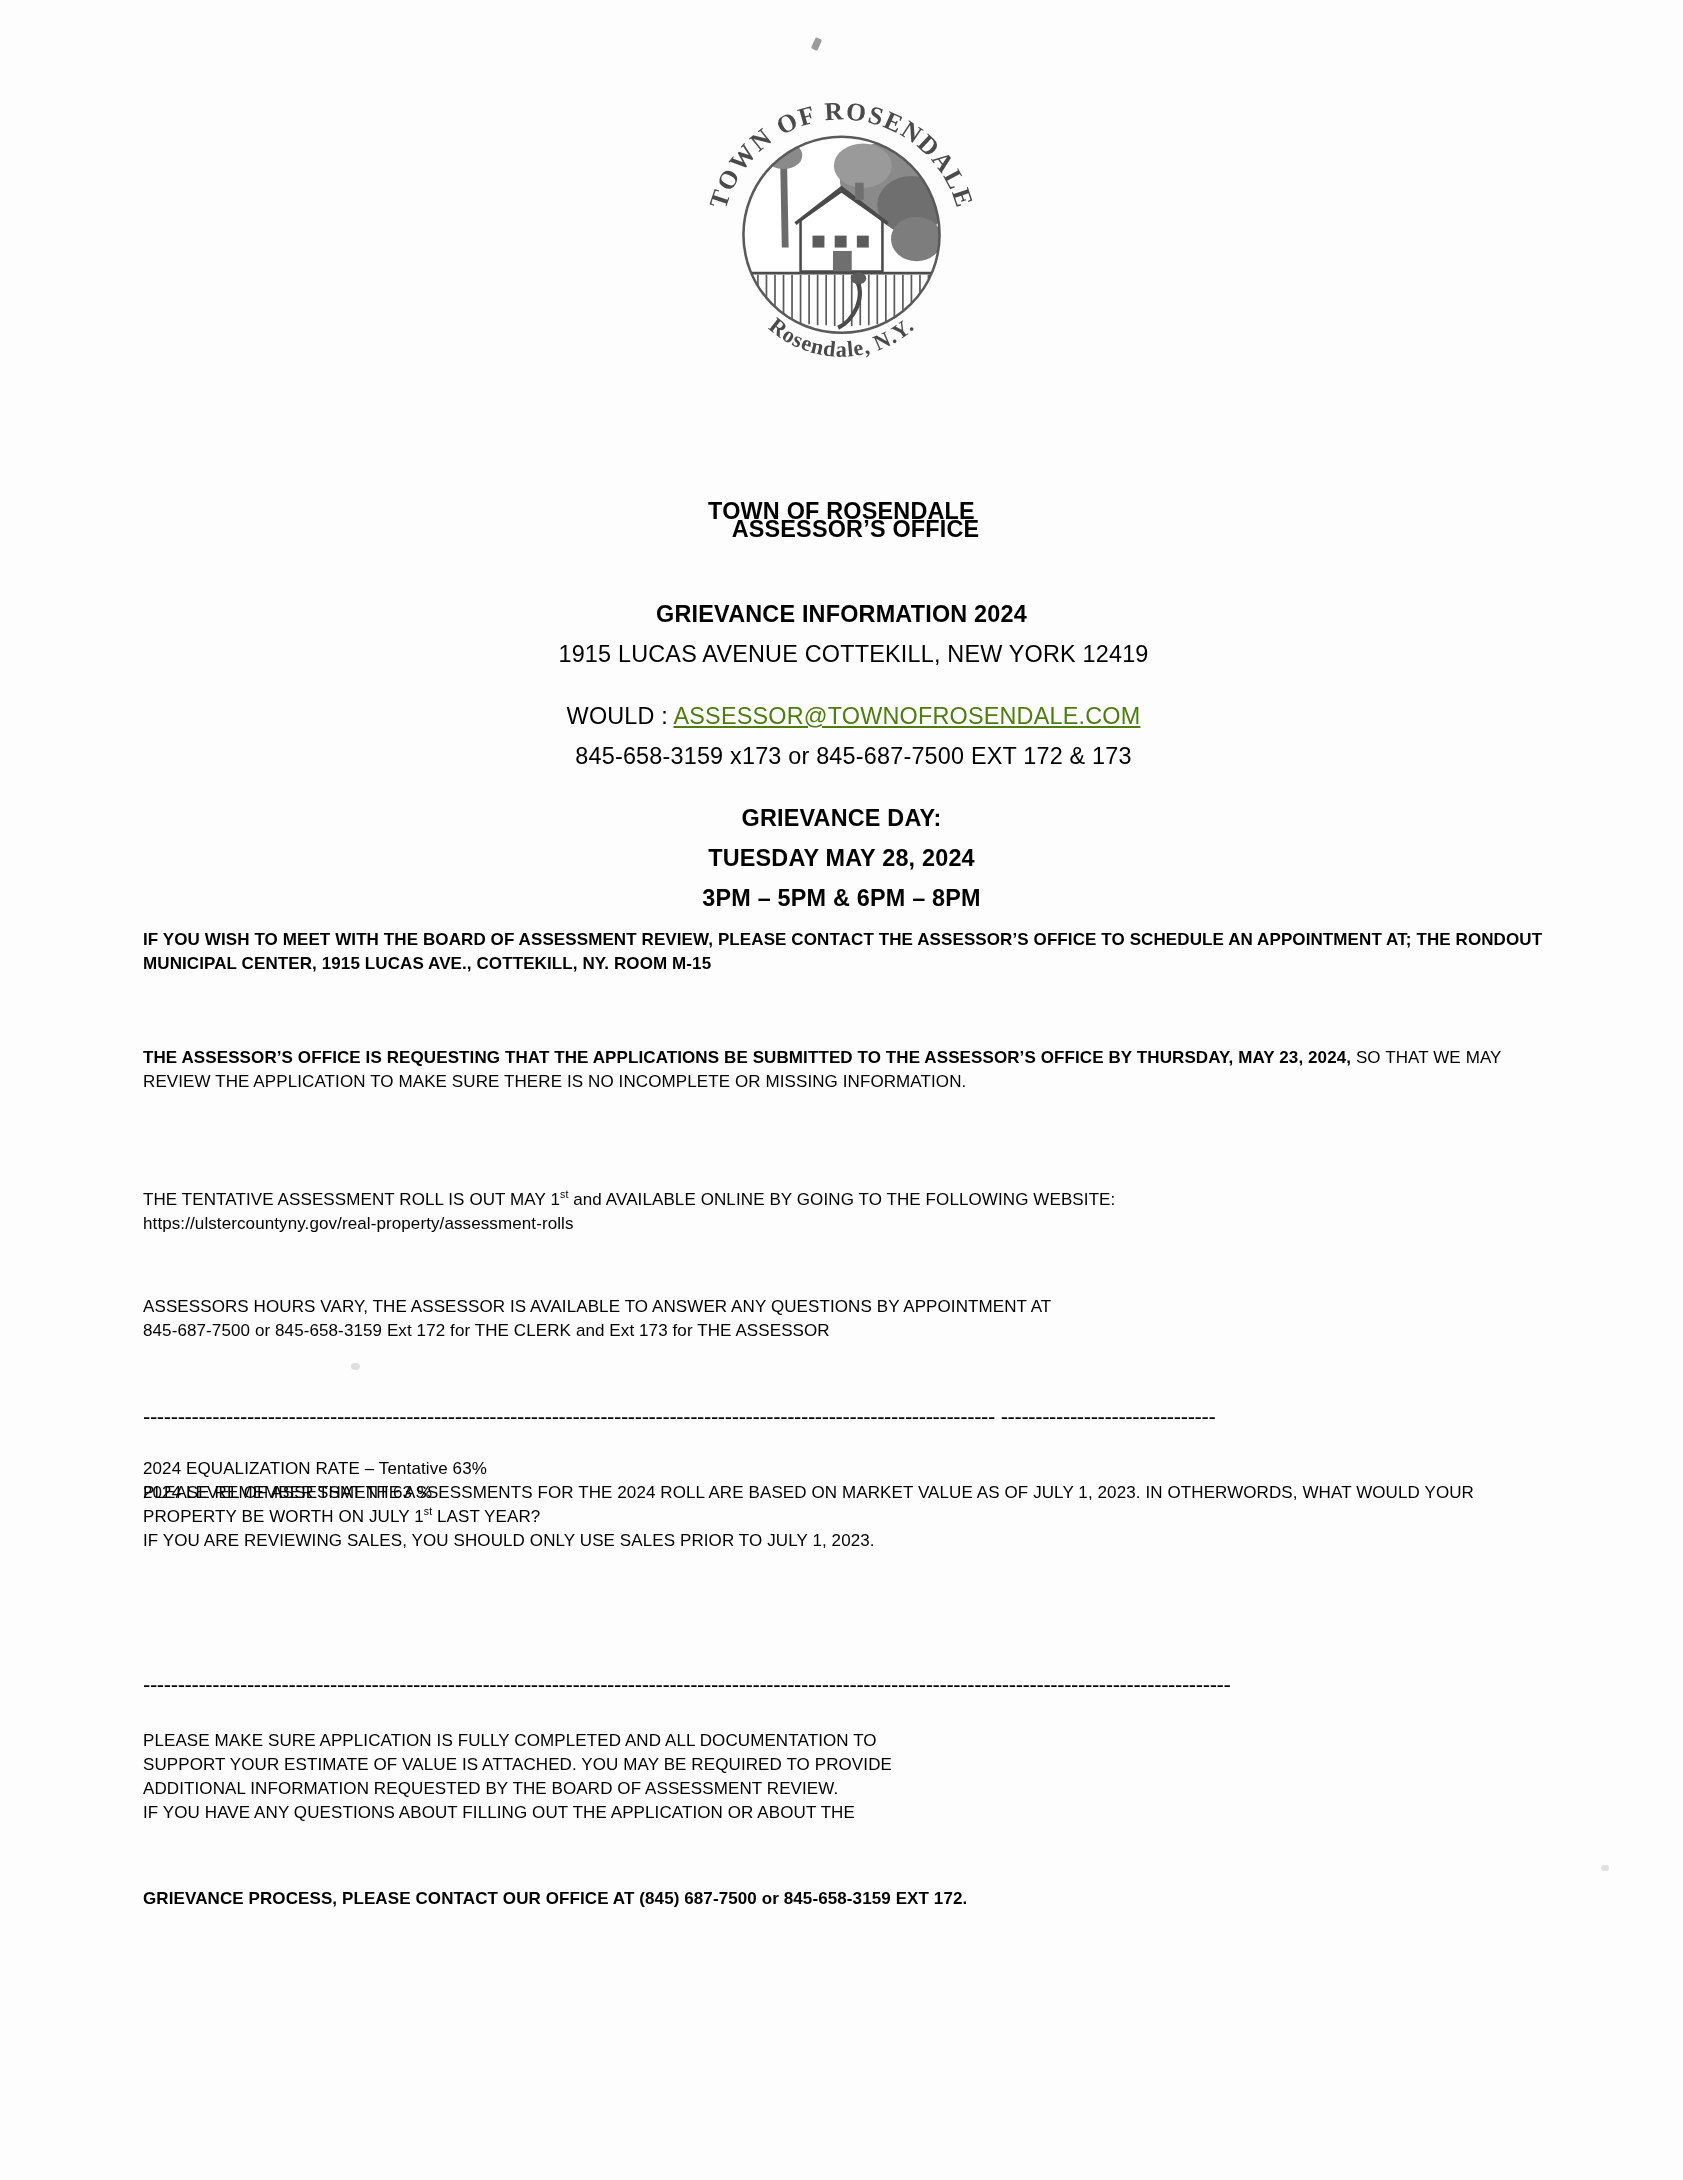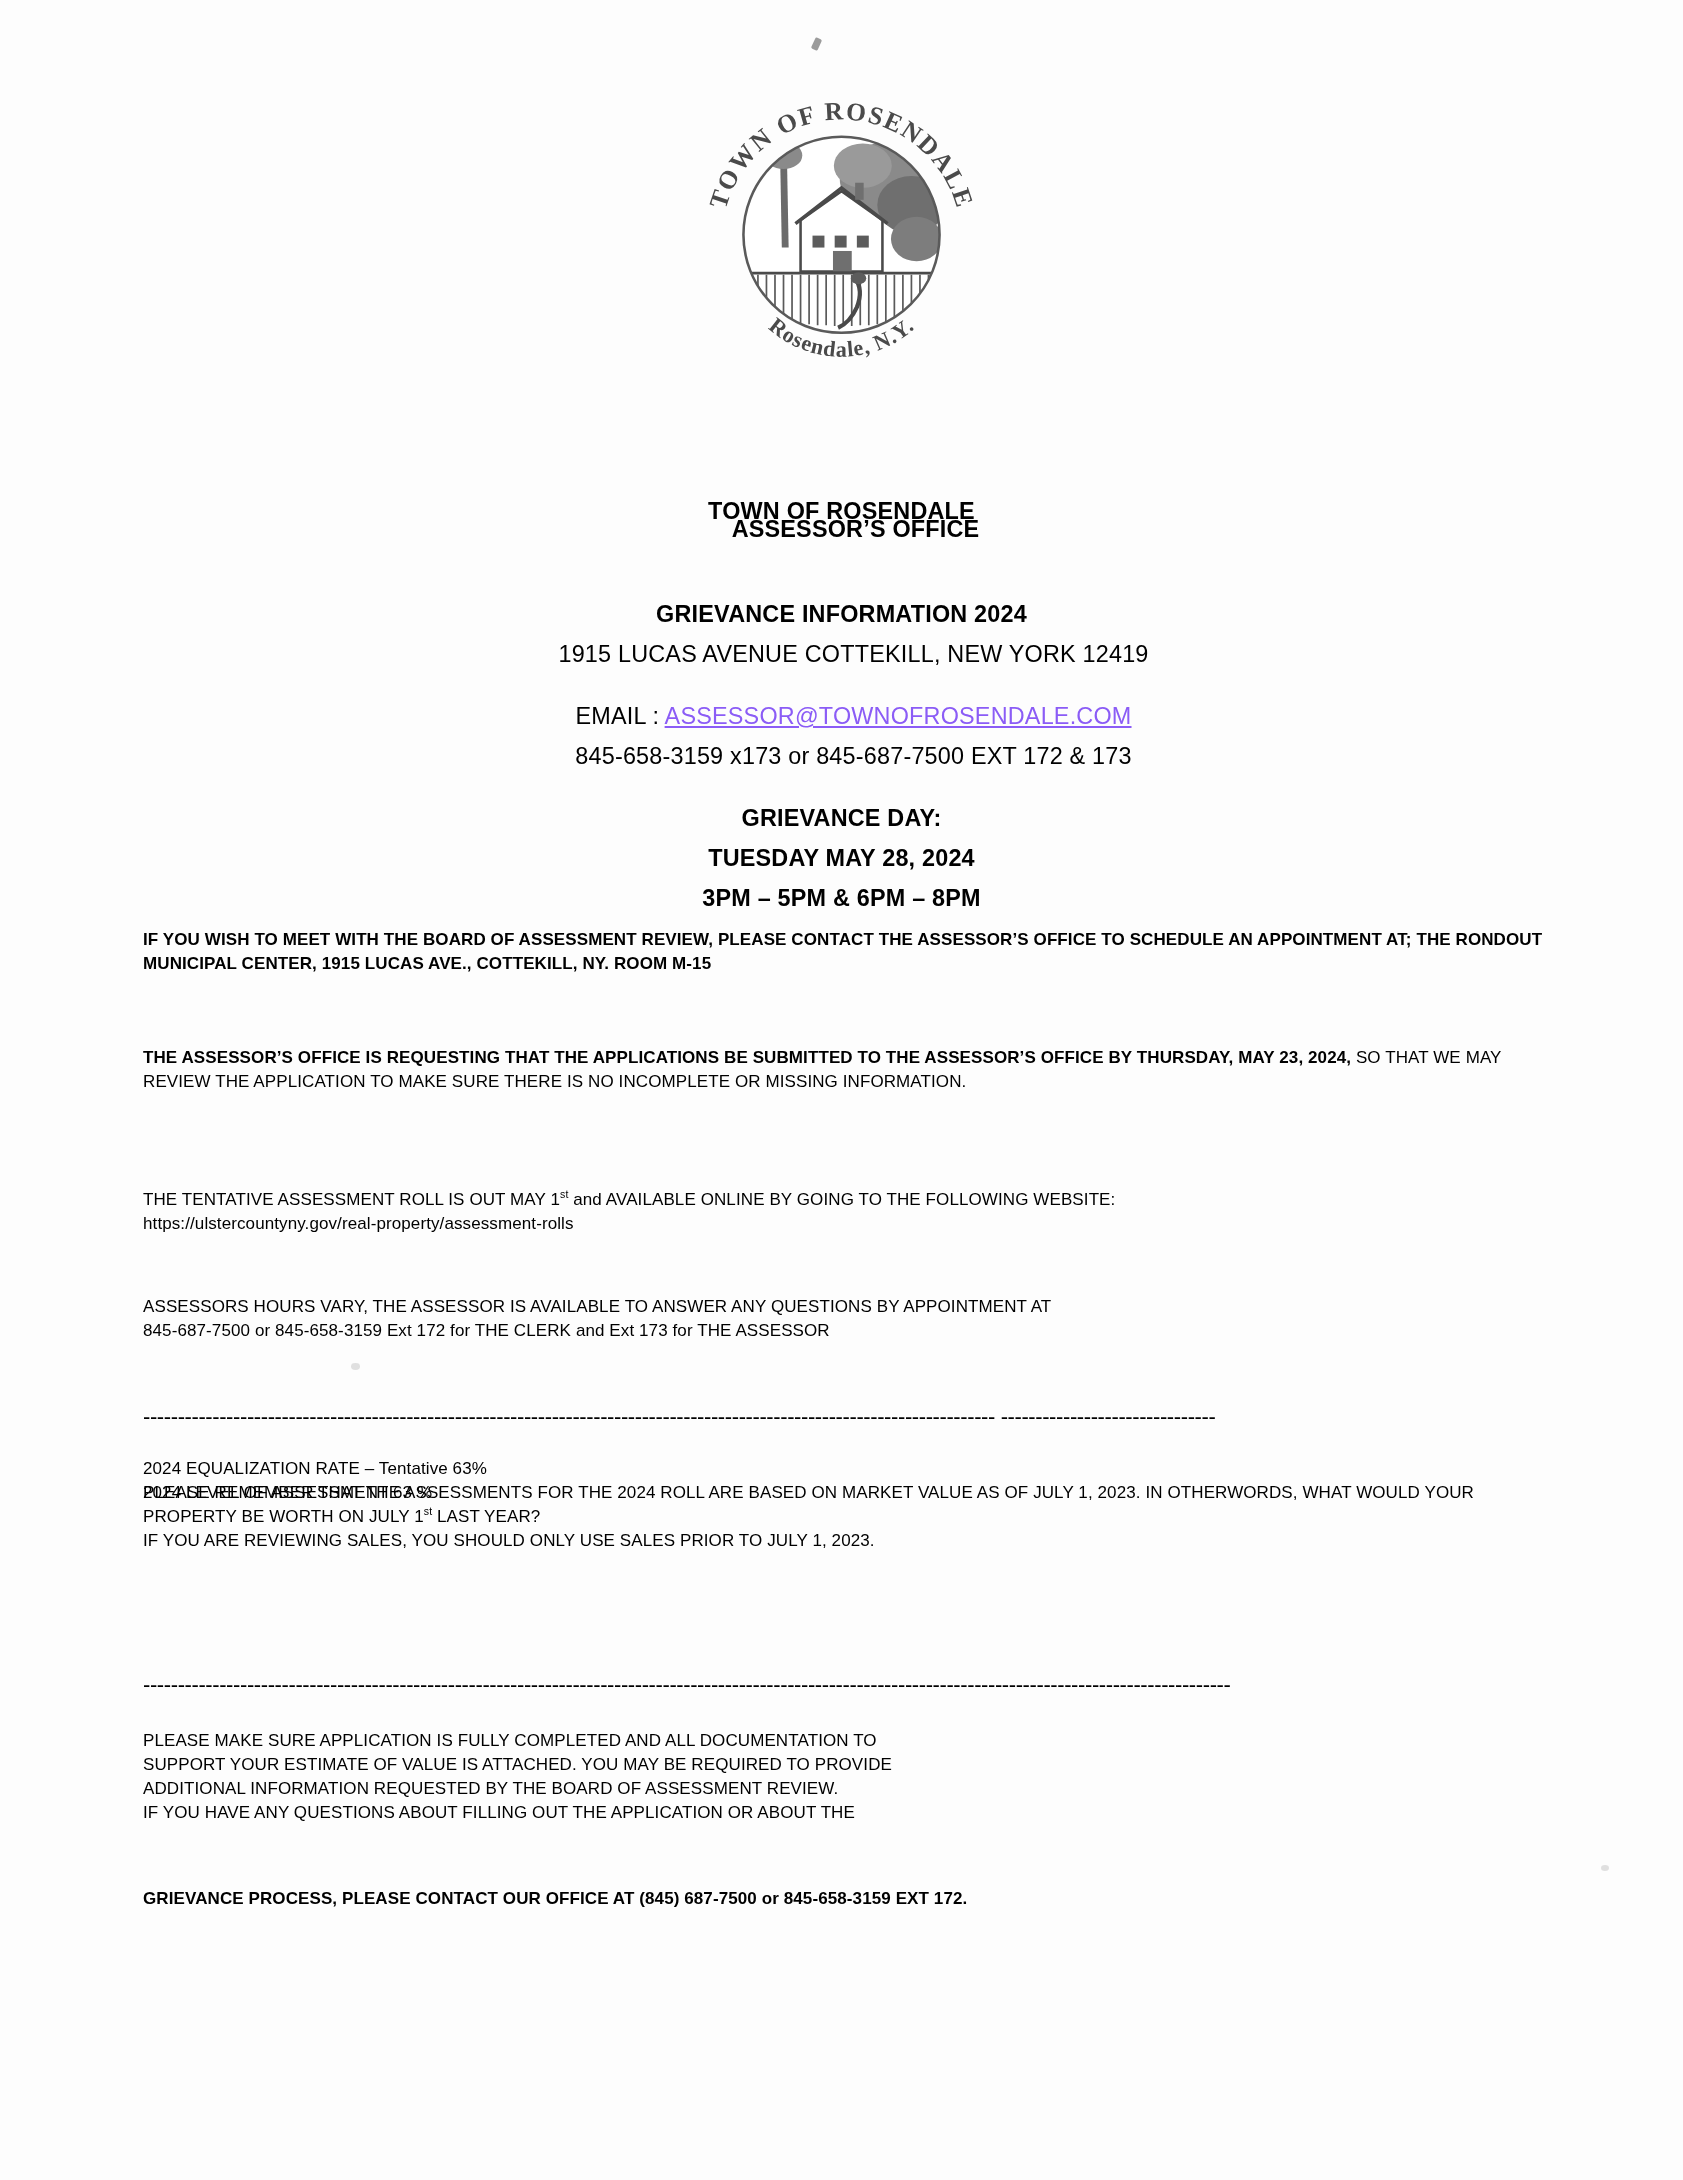--- a/index.html
+++ b/index.html
@@ -64,21 +64,21 @@
     left: 0;
     right: 0;
     text-align: center;
     font-size: 23.4px;
     font-weight: bold;
     letter-spacing: 0.2px;
   }
   .hdr.reg { font-weight: normal; margin-left: 24px; }
 
   a.email {
-    color: #8b5cf6;
+    color: #4d7c0f;
     text-decoration: underline;
   }
 
   sup {
     font-size: 0.62em;
     vertical-align: super;
     line-height: 0;
   }
 
   .rule {
@@ -178,21 +178,21 @@
       </svg>
     </div>
   </div>
 
   <div class="hdr" style="top:498px;">TOWN OF ROSENDALE</div>
   <div class="hdr" style="top:516px;padding-left:28px;">ASSESSOR’S OFFICE</div>
   <div class="hdr" style="top:601px;">GRIEVANCE INFORMATION 2024</div>
   <div class="hdr reg" style="top:641px;">1915 LUCAS AVENUE COTTEKILL, NEW YORK 12419</div>
 
   <div class="hdr reg" style="top:703px;">
-    <span>EMAIL : </span><a class="email" href="#">ASSESSOR@TOWNOFROSENDALE.COM</a>
+    <span>WOULD : </span><a class="email" href="#">ASSESSOR@TOWNOFROSENDALE.COM</a>
   </div>
   <div class="hdr reg" style="top:743px;">845-658-3159  x173 or 845-687-7500  EXT 172 &amp; 173</div>
 
   <div class="hdr" style="top:805px;">GRIEVANCE DAY:</div>
   <div class="hdr" style="top:845px;">TUESDAY MAY 28, 2024</div>
   <div class="hdr" style="top:885px;">3PM – 5PM &amp; 6PM – 8PM</div>
 
   <div class="block b" style="top:928px;">IF YOU WISH TO MEET WITH THE BOARD OF ASSESSMENT REVIEW, PLEASE CONTACT THE ASSESSOR’S OFFICE TO SCHEDULE AN APPOINTMENT AT; THE RONDOUT MUNICIPAL CENTER, 1915 LUCAS AVE., COTTEKILL, NY. ROOM M-15</div>
 
   <div class="block" style="top:1046px;">

